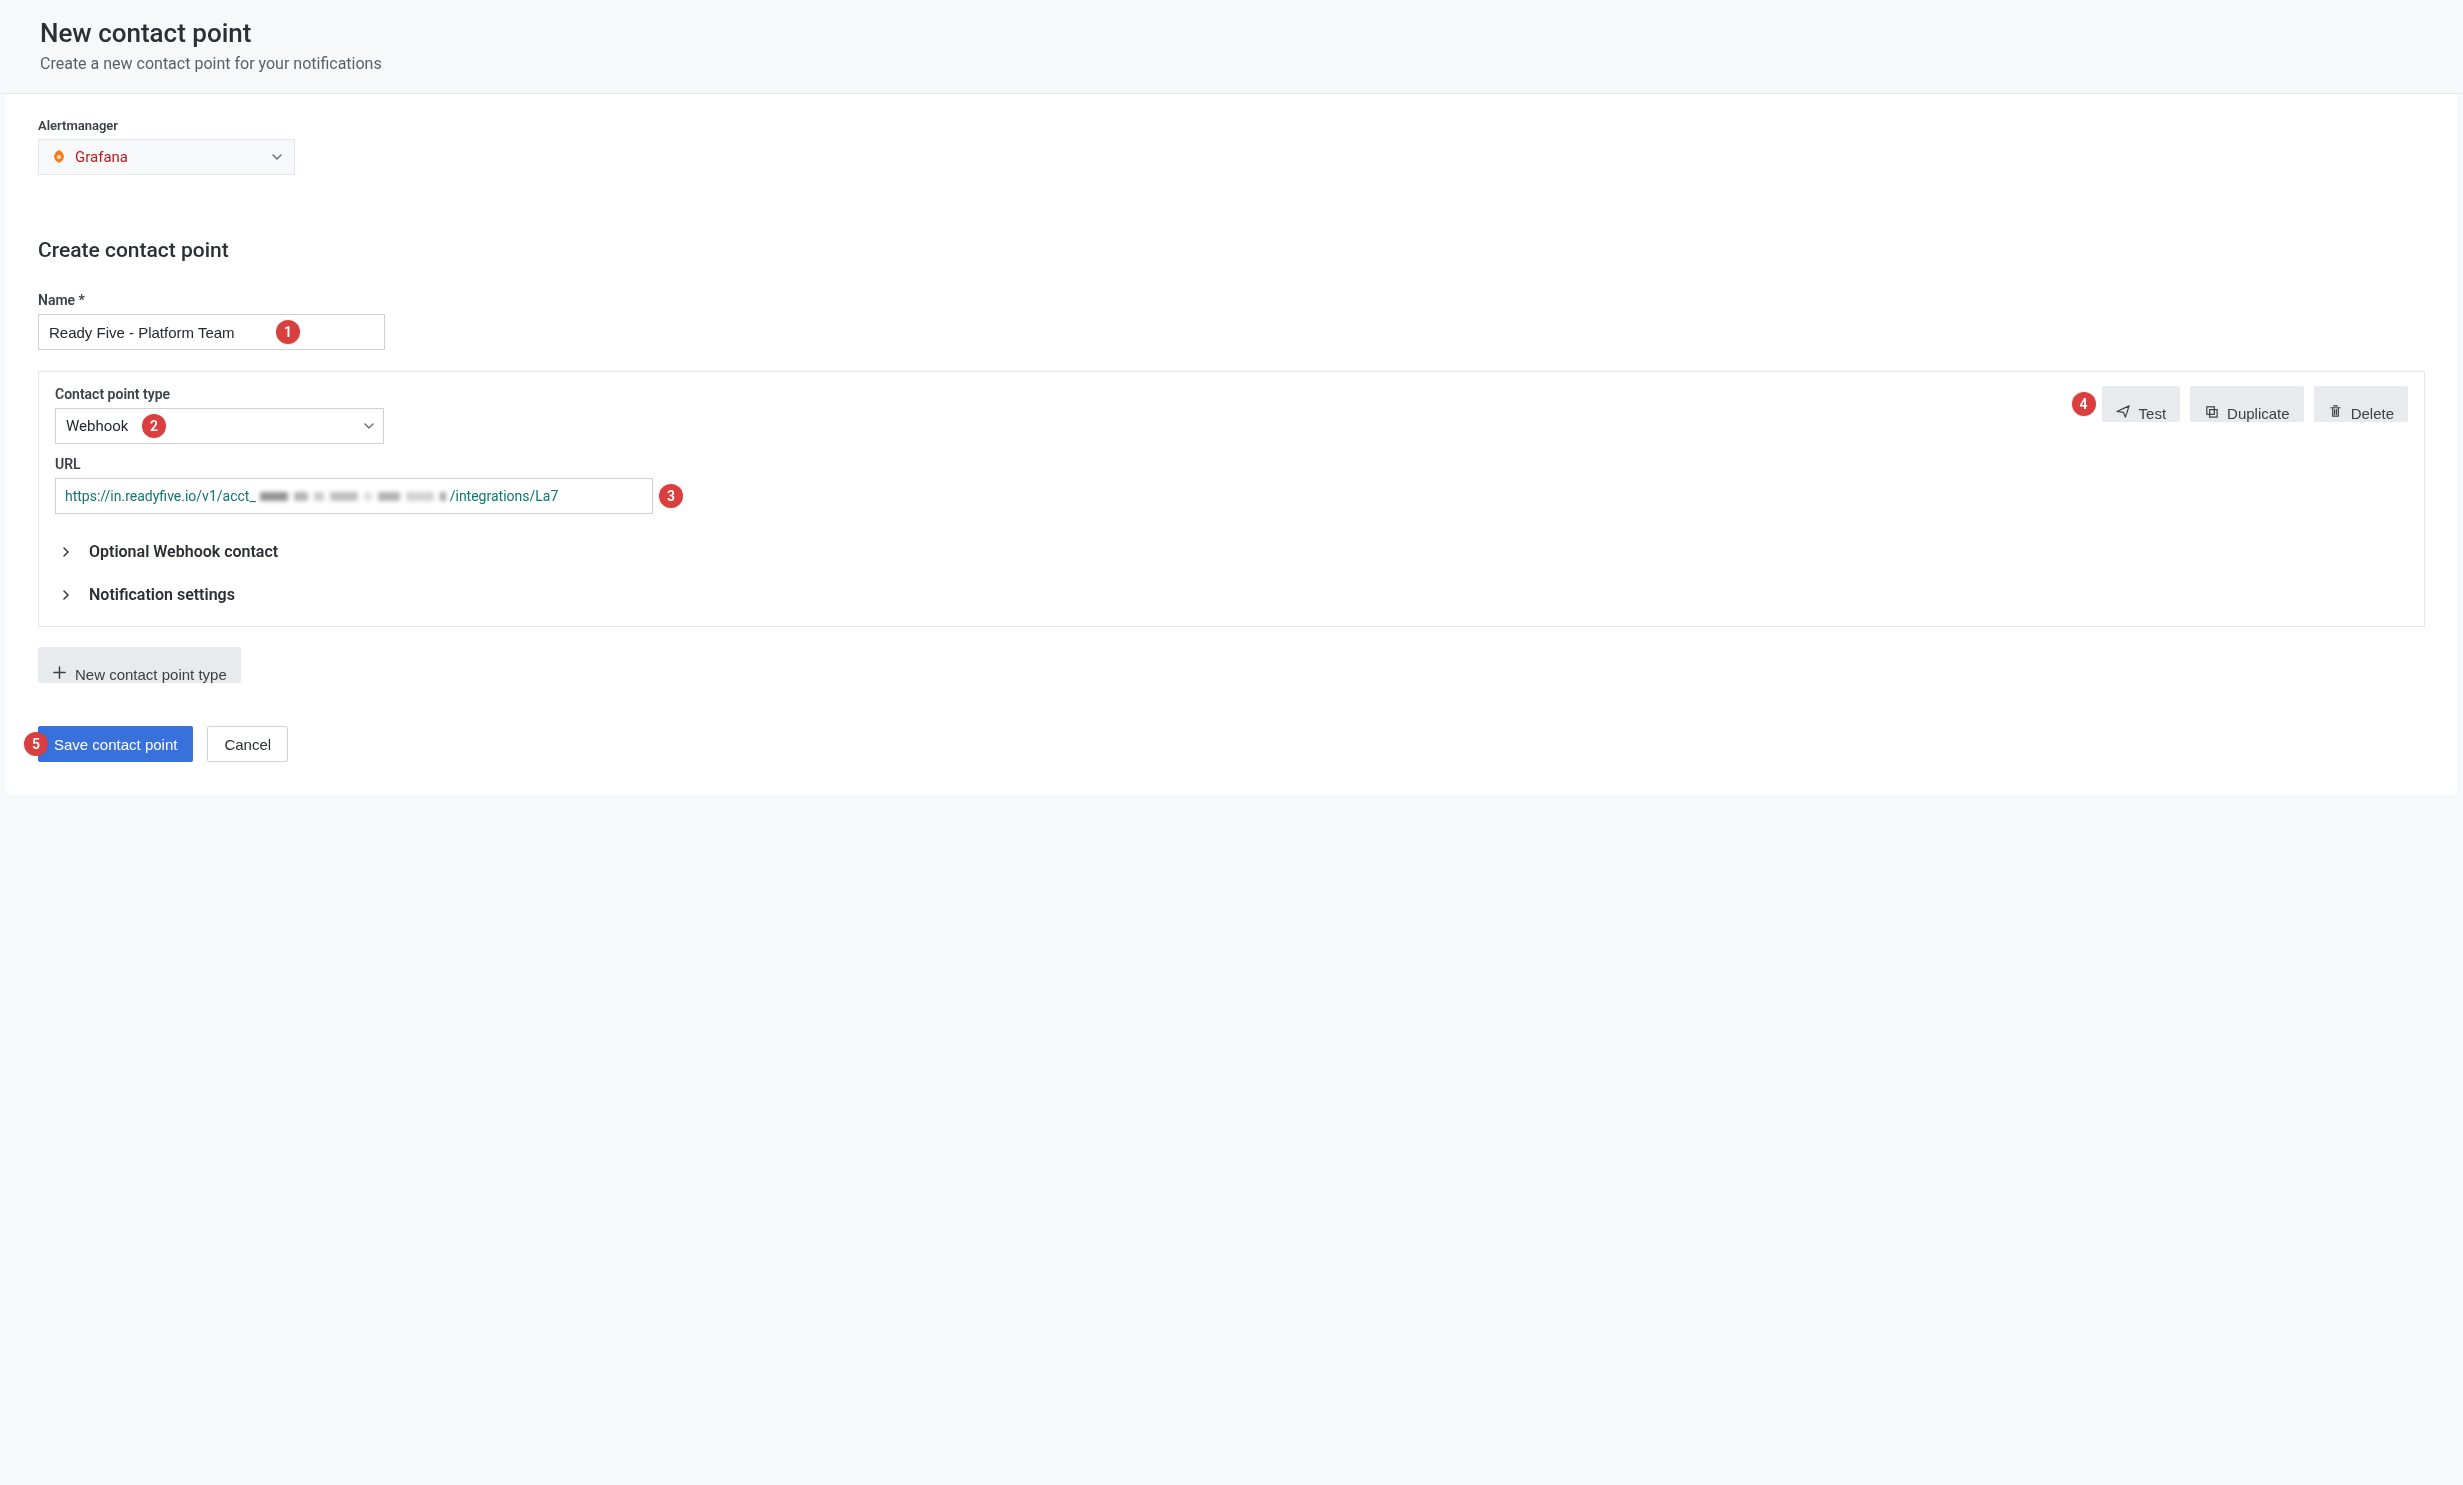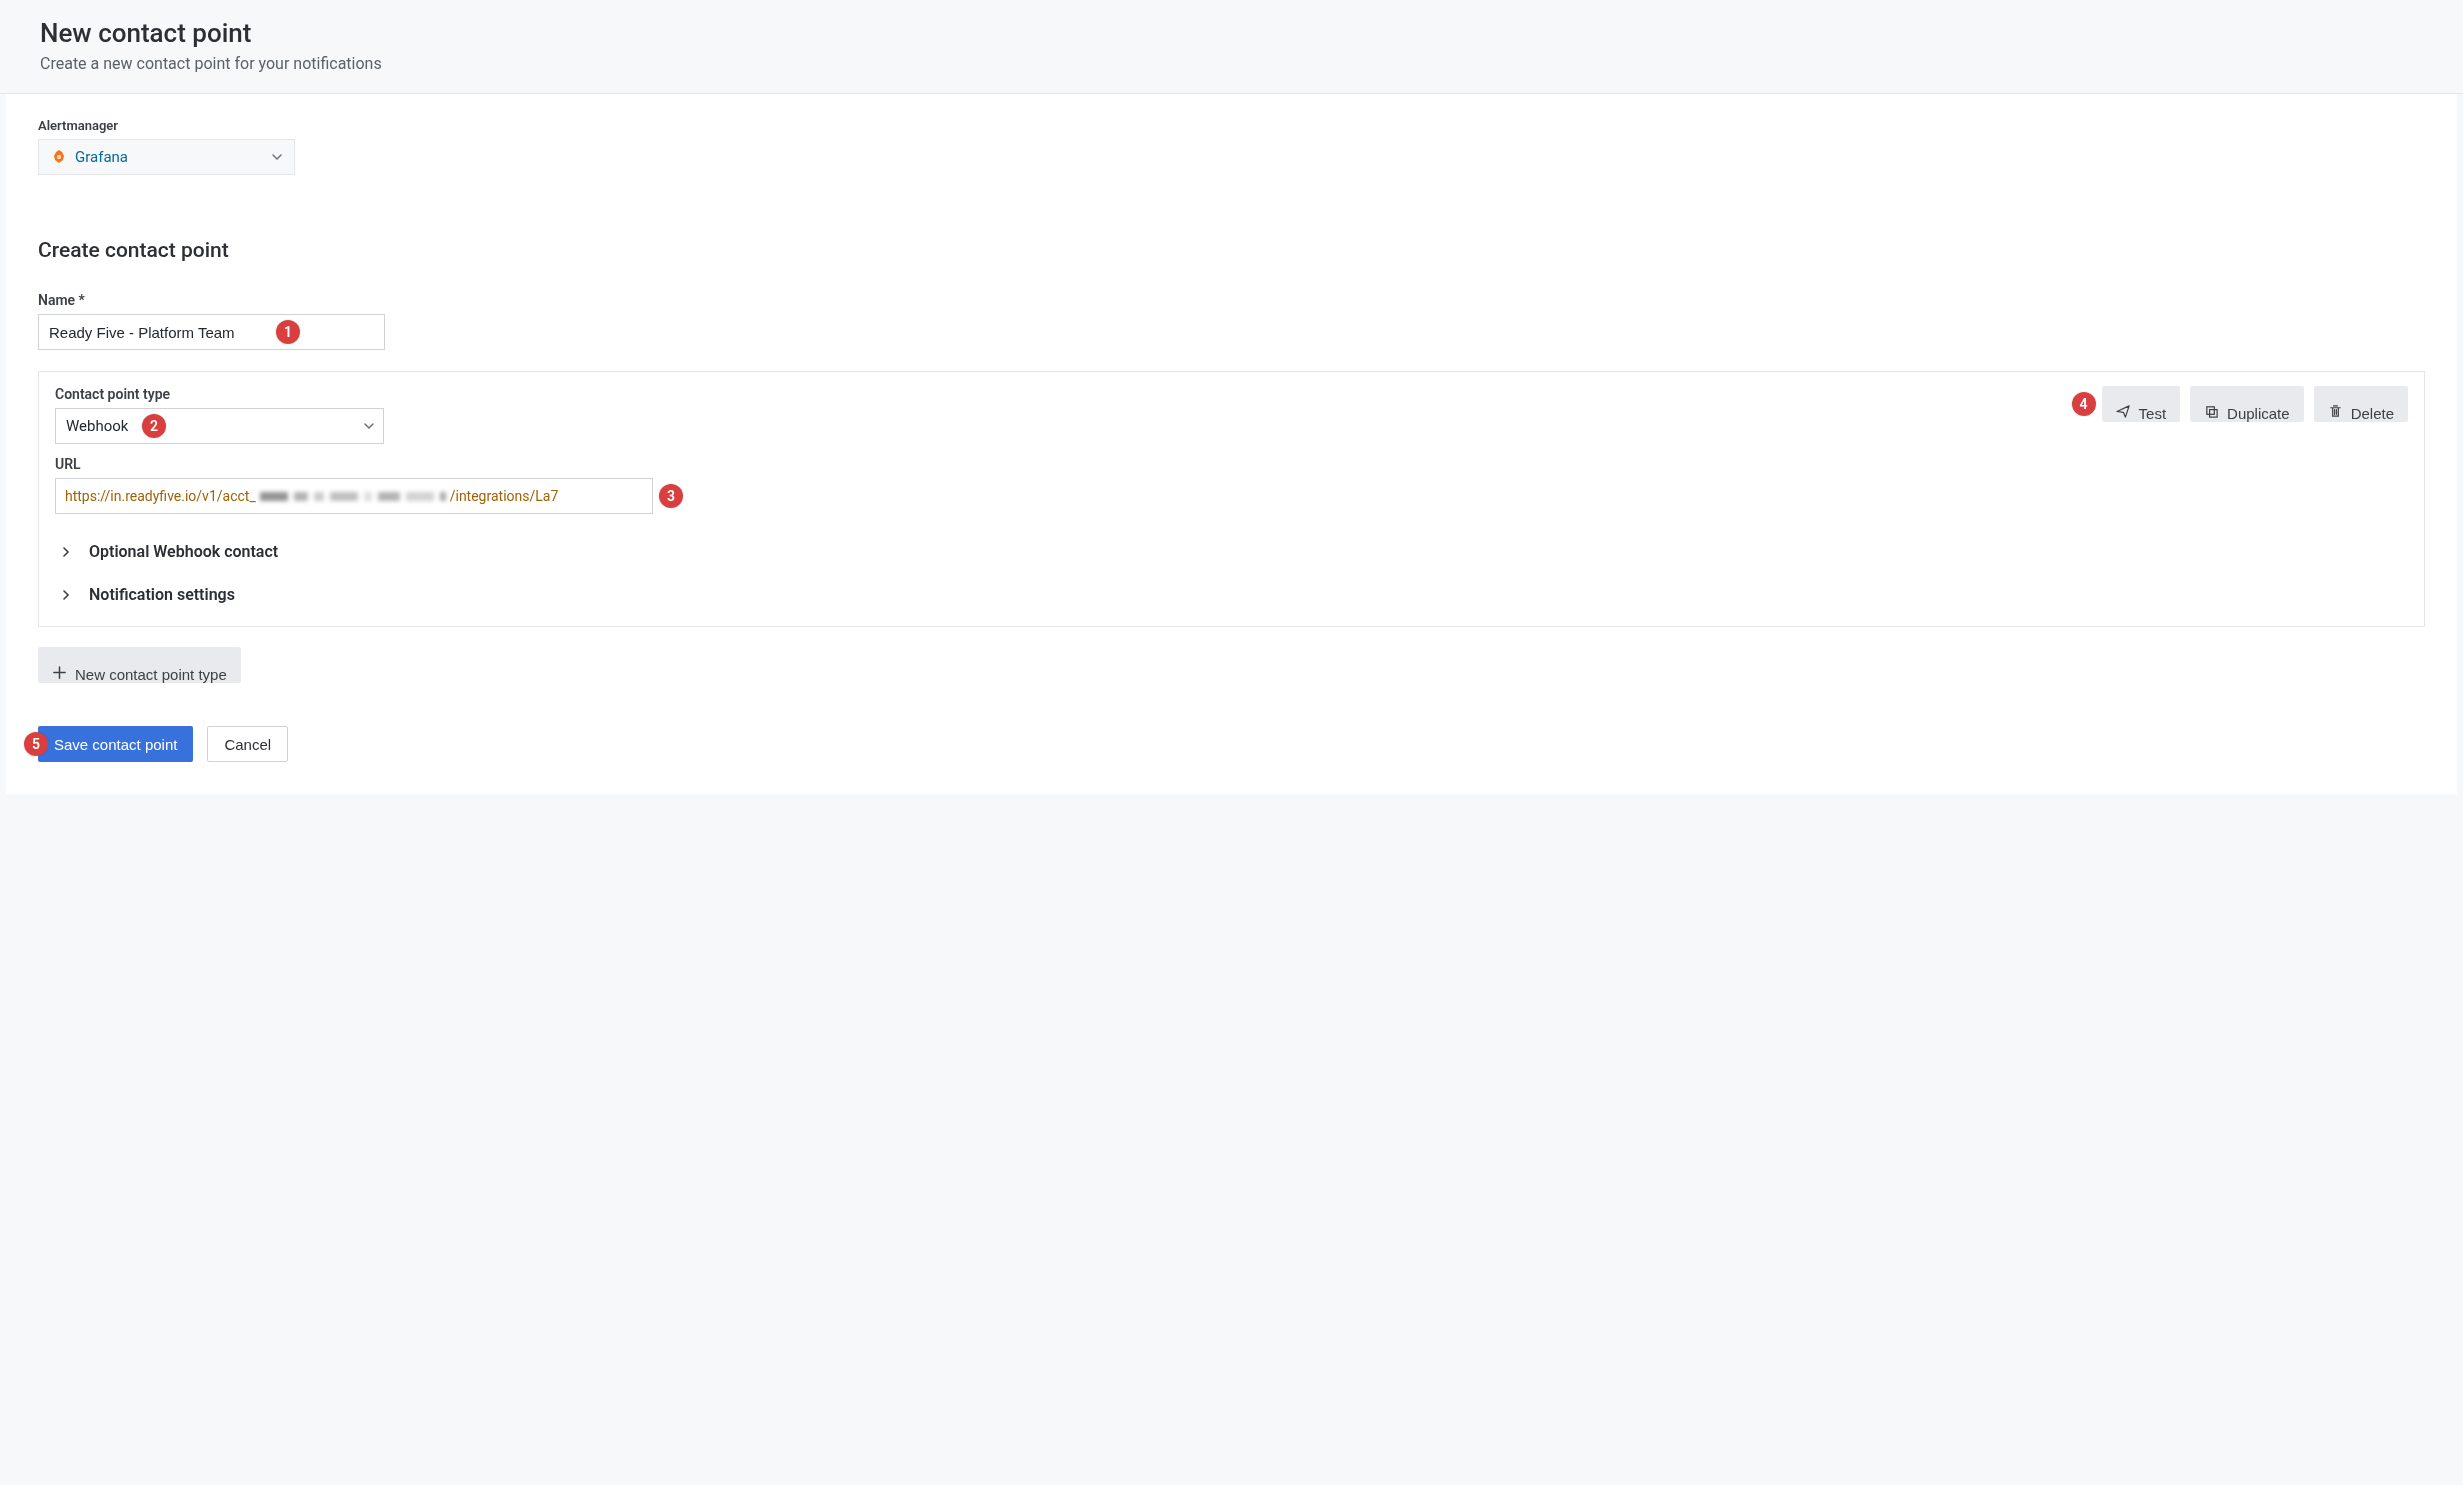--- a/index.html
+++ b/index.html
@@ -49,21 +49,21 @@
     }
     .dropdown {
       display: flex;
       align-items: center;
       justify-content: space-between;
       background: #f7f8fa;
       border: 1px solid #e4e6e9;
       height: 36px;
       padding: 0 12px;
       width: 257px;
-      color: #0369a1;
+      color: #b91c1c;
       font-size: 15px;
       cursor: pointer;
     }
     .dropdown-left {
       display: flex;
       align-items: center;
       gap: 8px;
     }
     .grafana-icon {
       width: 16px;
@@ -176,21 +176,21 @@
       background: #fff;
     }
     .url-overlay {
       position: absolute;
       left: 10px;
       top: 0;
       height: 36px;
       display: flex;
       align-items: center;
       font-size: 14px;
-      color: #a16207;
+      color: #0f766e;
       pointer-events: none;
       white-space: nowrap;
       overflow: hidden;
       width: calc(100% - 20px);
     }
     .blur-chunk {
       display: inline-block;
       background: #808080;
       height: 9px;
       border-radius: 1px;

